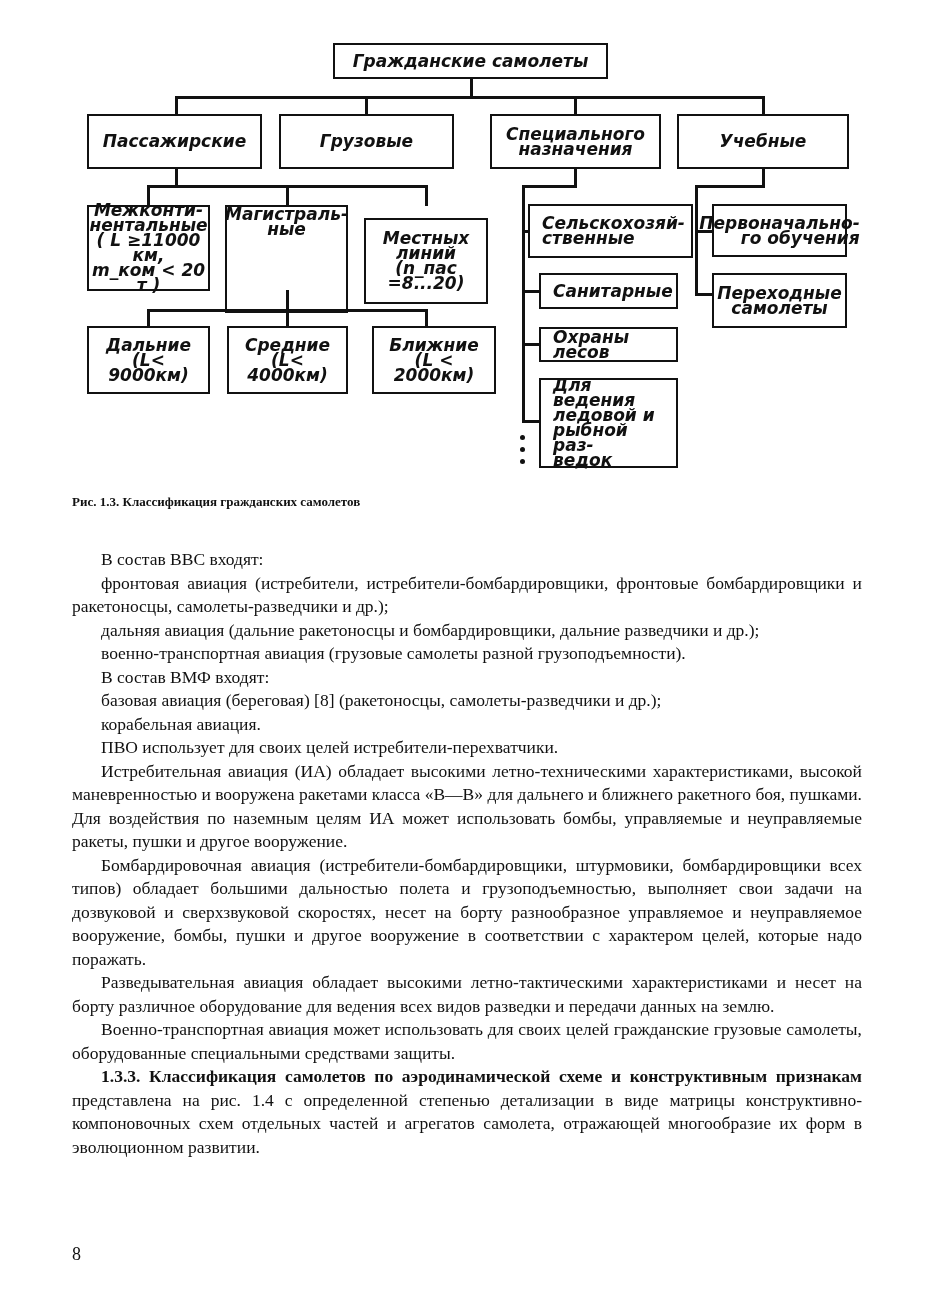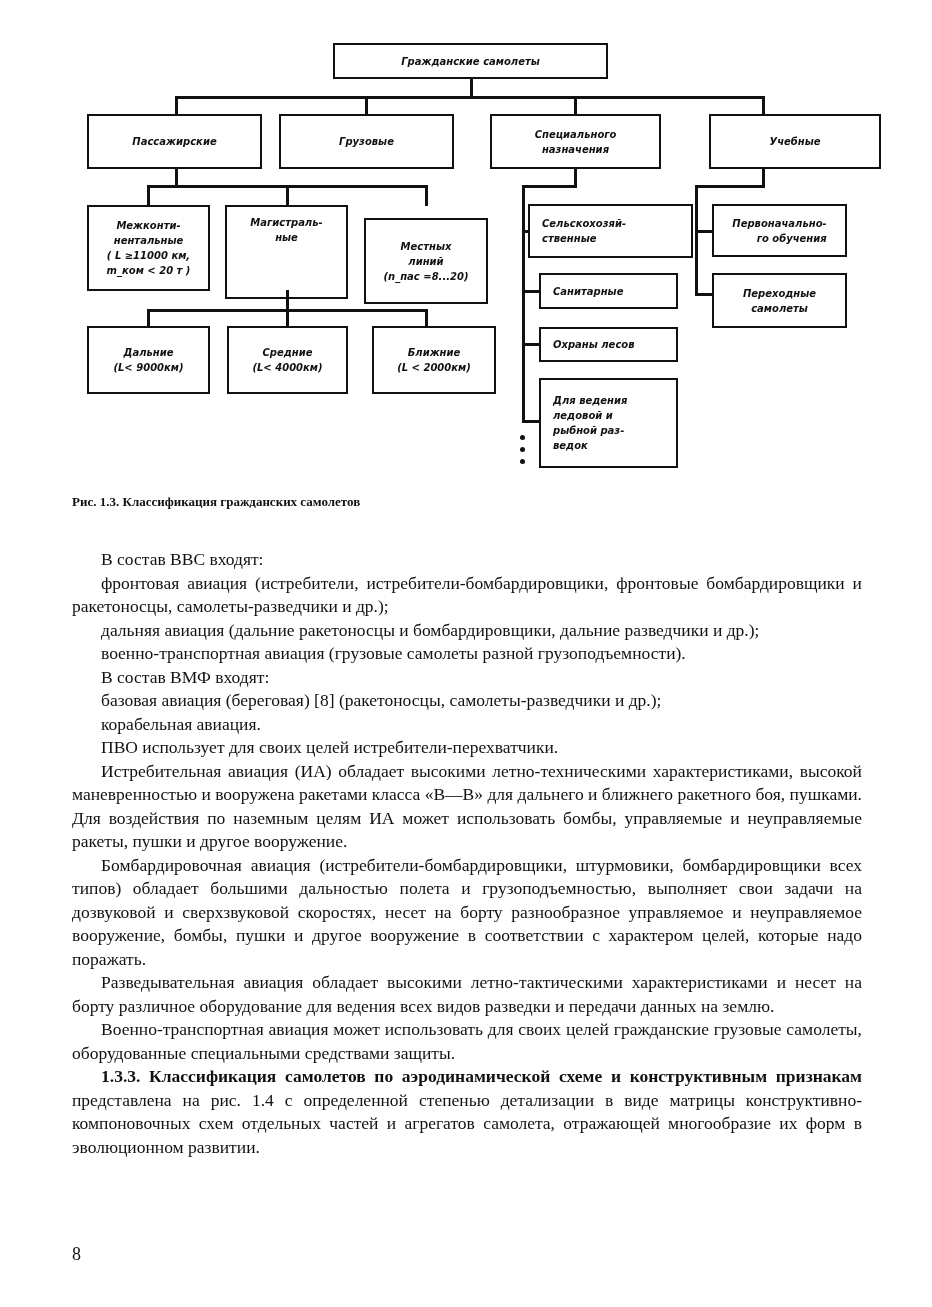--- a/index.html
+++ b/index.html
@@ -2,21 +2,21 @@
 <html><head>
 <meta charset="utf-8">
 <style>
   html, body { margin: 0; padding: 0; background: #ffffff; }
   body { width: 932px; height: 1307px; position: relative; overflow: hidden; color: #111; }
   .diagram { position: absolute; left: 0; top: 0; width: 932px; height: 480px; }
   .box {
     position: absolute; box-sizing: border-box; border: 2.5px solid #111; background: #fff;
     display: flex; align-items: center; justify-content: center; text-align: center;
     font-family: "DejaVu Sans", sans-serif; font-style: italic; font-weight: bold;
-    font-size: 10px; line-height: 15px; color: #111; white-space: pre-line; padding: 2px 4px;
+    font-size: 17px; line-height: 15px; color: #111; white-space: pre-line; padding: 2px 4px;
   }
   .box.left { justify-content: flex-start; text-align: left; padding-left: 12px; }
   .ln { position: absolute; background: #111; }
   .dot { position: absolute; width: 5px; height: 5px; border-radius: 50%; background: #111; }
   .caption {
     position: absolute; left: 72px; top: 494px;
     font-family: "Liberation Serif", serif; font-weight: bold; font-size: 13px; color: #111; text-align: right;
   }
   .text {
     position: absolute; left: 72px; top: 548px; width: 790px;
@@ -40,33 +40,33 @@
   <div class="ln" style="left:175px;top:96px;width:590px;height:3px;"></div>
   <div class="ln" style="left:175px;top:96px;width:3px;height:19px;"></div>
   <div class="ln" style="left:365px;top:96px;width:3px;height:19px;"></div>
   <div class="ln" style="left:574px;top:96px;width:3px;height:19px;"></div>
   <div class="ln" style="left:762px;top:96px;width:3px;height:19px;"></div>
 
   <div class="box" style="left:87px;top:114px;width:175px;height:55px;">Пассажирские</div>
   <div class="box" style="left:279px;top:114px;width:175px;height:55px;">Грузовые</div>
   <div class="box" style="left:490px;top:114px;width:171px;height:55px;">Специального
 назначения</div>
-  <div class="box" style="left:677px;top:114px;width:172px;height:55px;margin-left:32px;">Учебные</div>
+  <div class="box" style="left:677px;top:114px;width:172px;height:55px;">Учебные</div>
 
   <div class="ln" style="left:175px;top:168px;width:3px;height:19px;"></div>
   <div class="ln" style="left:147px;top:185px;width:280px;height:3px;"></div>
   <div class="ln" style="left:147px;top:185px;width:3px;height:21px;"></div>
   <div class="ln" style="left:286px;top:185px;width:3px;height:21px;"></div>
   <div class="ln" style="left:425px;top:185px;width:3px;height:21px;"></div>
 
   <div class="box" style="left:87px;top:205px;width:123px;height:86px;">Межконти-
 нентальные
 ( L ≥11000 км,
 m_ком &lt; 20 т )</div>
-  <div class="box" style="left:225px;top:205px;width:123px;height:94px;align-items:flex-start;padding-top:8px;">Магистраль-
+  <div class="box" style="left:225px;top:205px;width:123px;height:108px;align-items:flex-start;padding-top:0;">Магистраль-
 ные</div>
   <div class="box" style="left:364px;top:218px;width:124px;height:86px;">Местных
 линий
 (n_пас =8...20)</div>
 
   <div class="ln" style="left:286px;top:290px;width:3px;height:21px;"></div>
   <div class="ln" style="left:147px;top:309px;width:280px;height:3px;"></div>
   <div class="ln" style="left:147px;top:309px;width:3px;height:18px;"></div>
   <div class="ln" style="left:286px;top:309px;width:3px;height:18px;"></div>
   <div class="ln" style="left:425px;top:309px;width:3px;height:18px;"></div>

